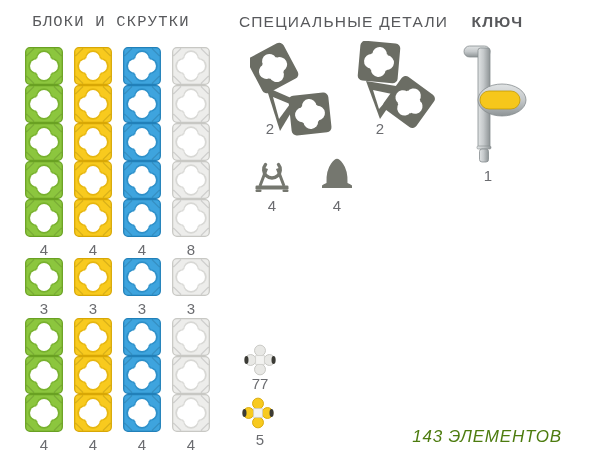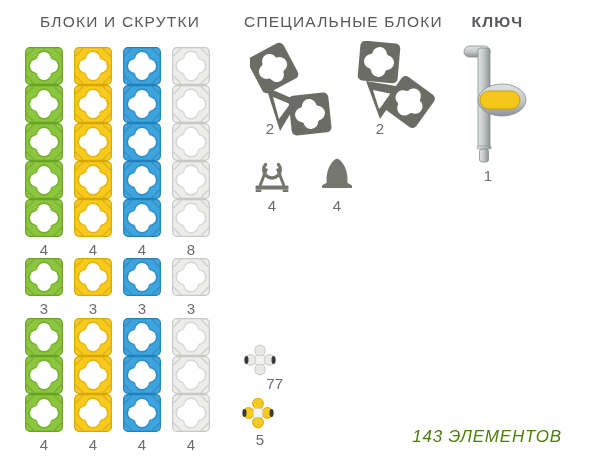--- a/index.html
+++ b/index.html
@@ -11,22 +11,22 @@
   .column{position:absolute;line-height:0;}
   .blk{display:block;}
   .part{position:absolute;line-height:0;}
   .total{position:absolute;right:38px;top:427px;font-size:17px;font-style:italic;
          color:#4d7c0f;letter-spacing:0.8px;white-space:nowrap;}
 </style>
 </head>
 <body>
 
 <div class="canvas">
-  <div class="title" style="left:20px;width:200px;">БЛОКИ И СКРУТКИ</div>
-  <div class="title" style="left:233px;width:221px;">СПЕЦИАЛЬНЫЕ БЛОКИ</div>
+  <div class="title" style="left:11px;width:200px;font-family:Liberation Mono, monospace;">БЛОКИ И СКРУТКИ</div>
+  <div class="title" style="left:233px;width:221px;">СПЕЦИАЛЬНЫЕ ДЕТАЛИ</div>
   <div class="title" style="left:437px;width:121px;font-weight:bold;">КЛЮЧ</div>
 
   <div id="blocks-area">
       <div class="column" style="left: 25px; top: 47px;">
         <svg class="blk" width="38" height="38" viewBox="0 0 40 40">
     <rect x="0.7" y="0.7" width="38.6" height="38.6" rx="4.5" fill="#8CC63E" stroke="#69A122" stroke-width="1.3"></rect>
     <path d="M1.5,9.5 L9.5,1.5 M30.5,1.5 L38.5,9.5 M38.5,30.5 L30.5,38.5 M9.5,38.5 L1.5,30.5" stroke="rgba(0,0,0,0.12)" stroke-width="1.4" fill="none"></path>
     <g fill="#69A122" opacity="0.55" transform="translate(20 20) scale(1.13) translate(-20 -20)">
             <circle cx="20" cy="12.5" r="7.2"></circle>
             <circle cx="20" cy="27.5" r="7.2"></circle>
@@ -778,21 +778,21 @@
     <g fill="#E8E8E5" stroke="#C5C5C1" stroke-width="1">
       <circle cx="17" cy="7" r="5.8"></circle>
             <circle cx="17" cy="27" r="5.8"></circle>
       <circle cx="7" cy="17" r="5.8"></circle>
             <circle cx="27" cy="17" r="5.8"></circle>
           </g>
     <ellipse cx="2.6" cy="17" rx="2.2" ry="4.2" fill="#3B3B35"></ellipse>
     <ellipse cx="31.4" cy="17" rx="2.2" ry="4.2" fill="#3B3B35"></ellipse>
     <rect x="12.4" y="12.4" width="9.2" height="9.2" fill="#F3F3F1" stroke="#CFCFCB" stroke-width="0.8"></rect>
         </svg></div>
-      <div class="count" style="left: 237px; top: 376px; width: 46px; text-align: right;">77</div>
+      <div class="count" style="left: 237px; top: 376px; width: 46px;">77</div>
       <div class="part" style="left: 242px; top: 397px;"><svg width="32" height="32" viewBox="0 0 34 34">
     <g fill="#F8CA1E" stroke="#D8A705" stroke-width="1">
       <circle cx="17" cy="7" r="5.8"></circle>
             <circle cx="17" cy="27" r="5.8"></circle>
       <circle cx="7" cy="17" r="5.8"></circle>
             <circle cx="27" cy="17" r="5.8"></circle>
           </g>
     <ellipse cx="2.6" cy="17" rx="2.2" ry="4.2" fill="#3B3B35"></ellipse>
     <ellipse cx="31.4" cy="17" rx="2.2" ry="4.2" fill="#3B3B35"></ellipse>
     <rect x="12.4" y="12.4" width="9.2" height="9.2" fill="#F3F3F1" stroke="#CFCFCB" stroke-width="0.8"></rect>

